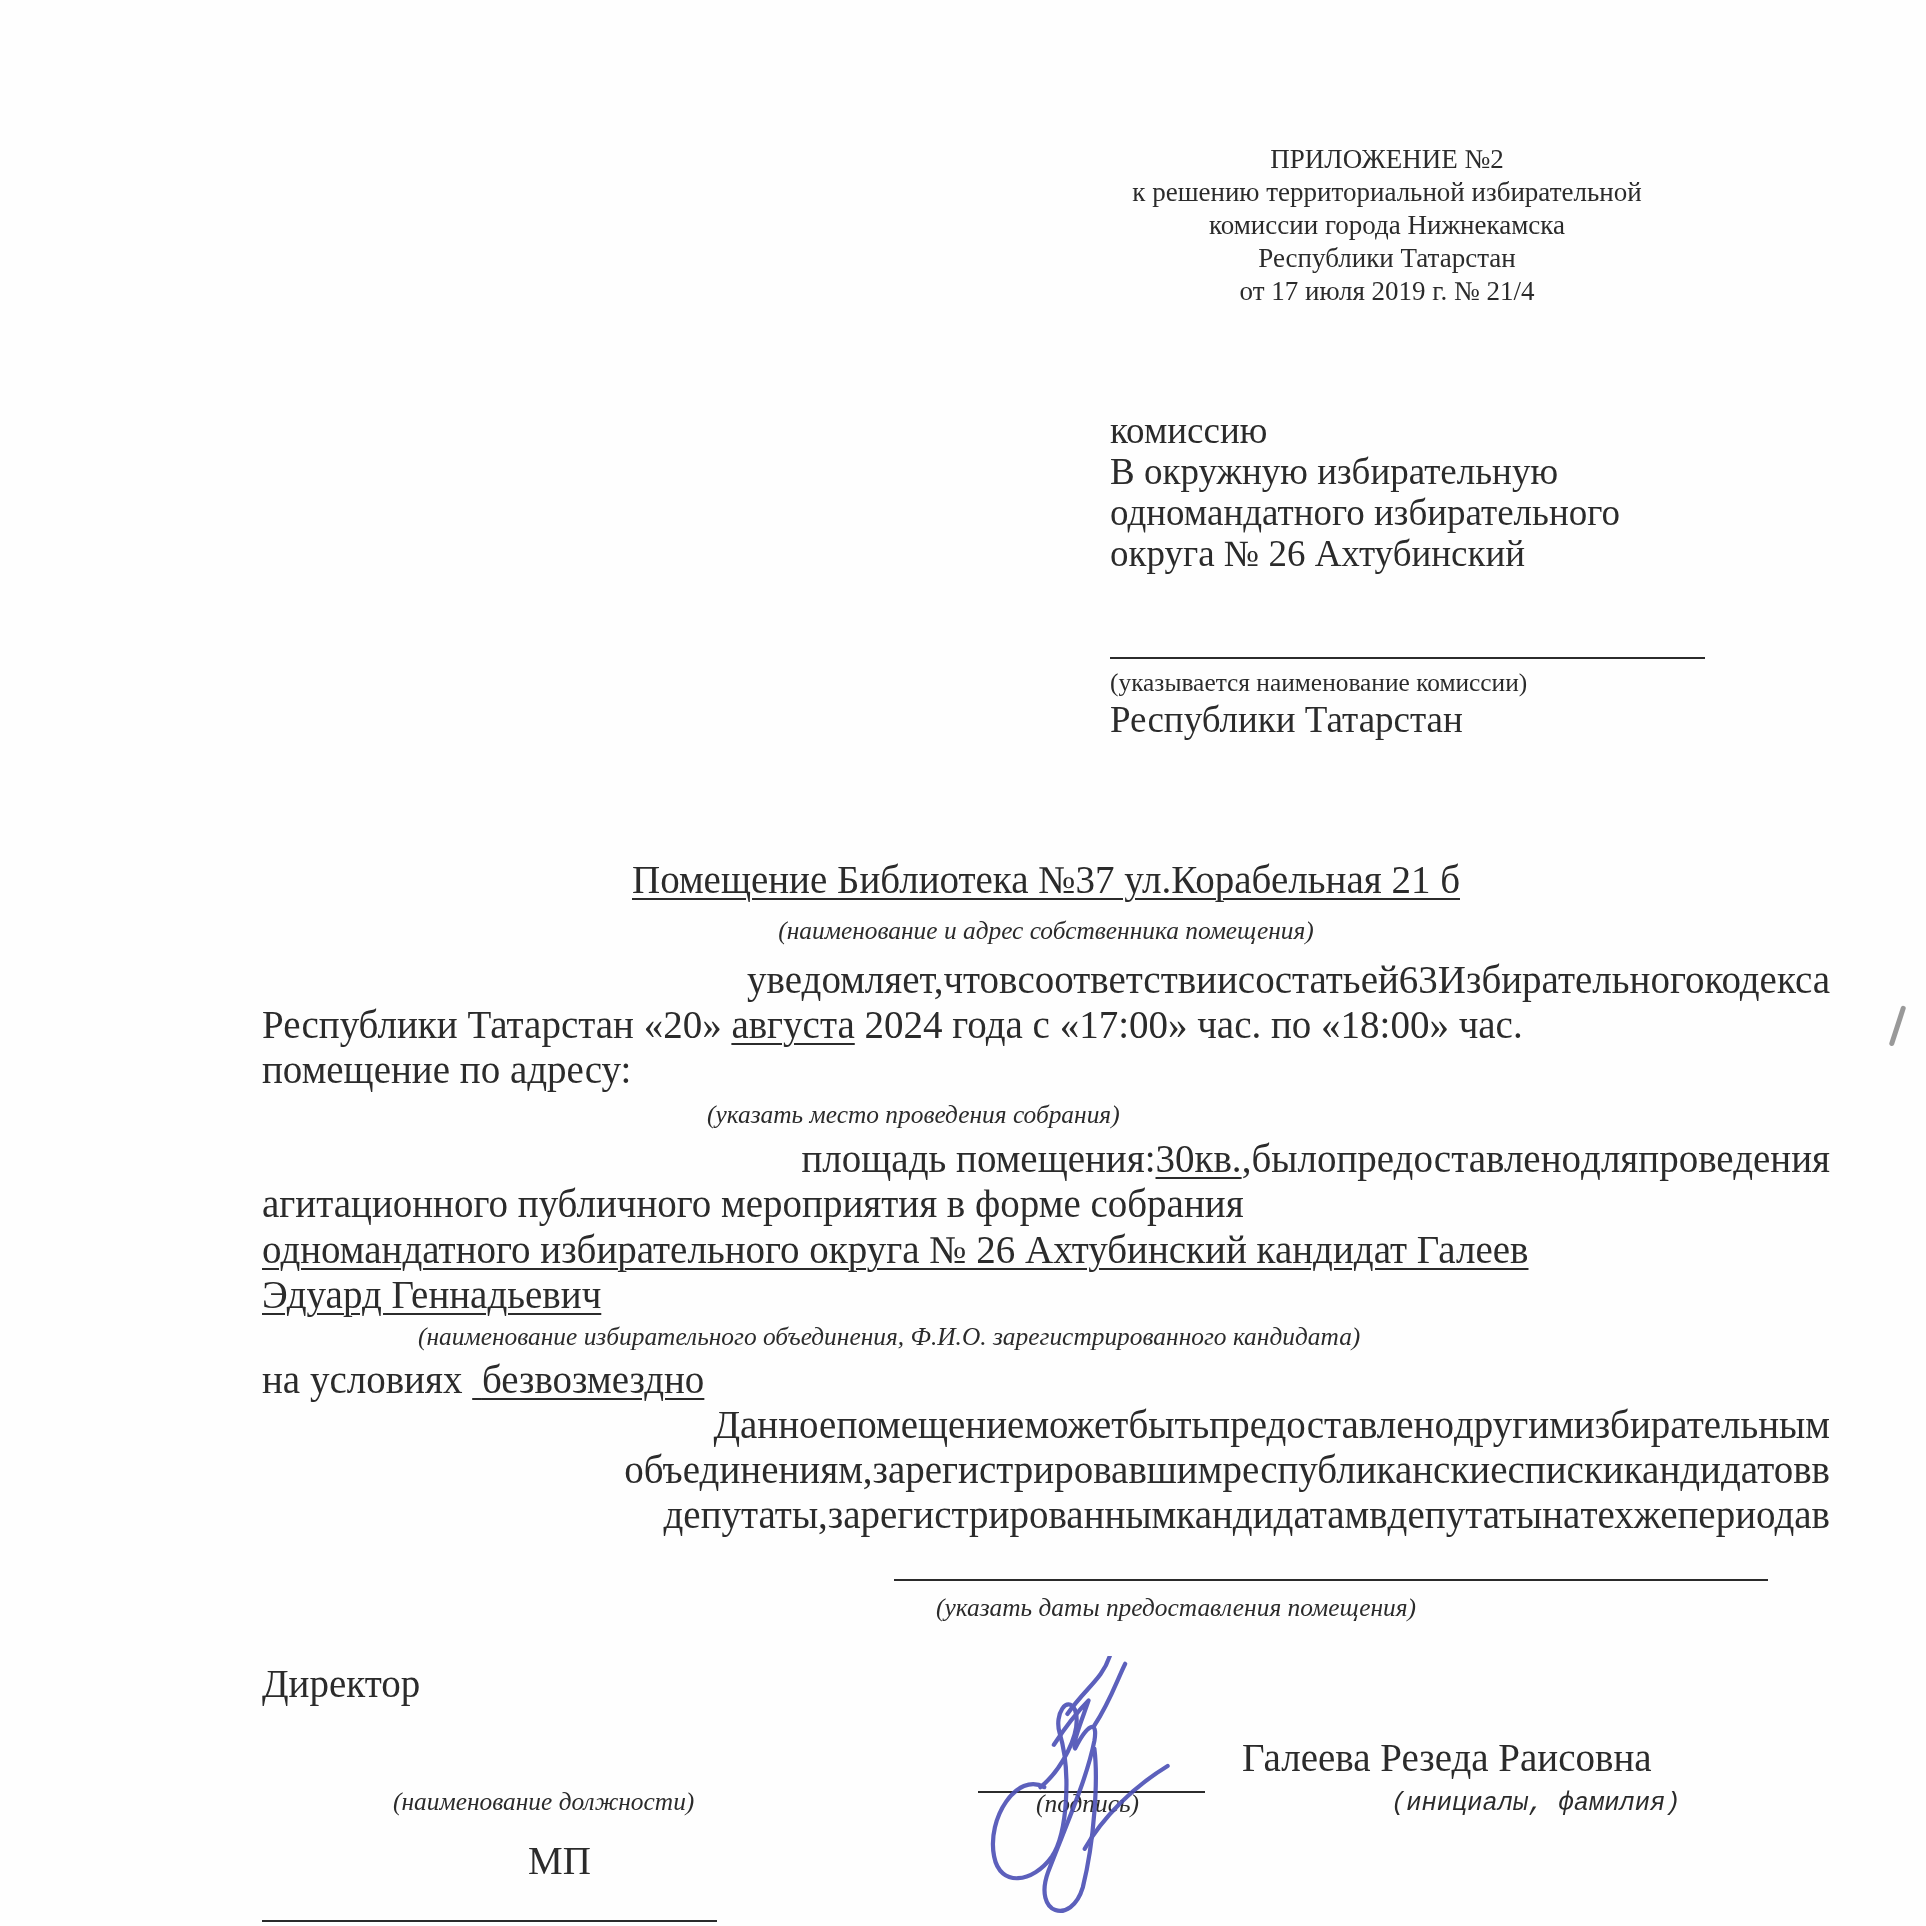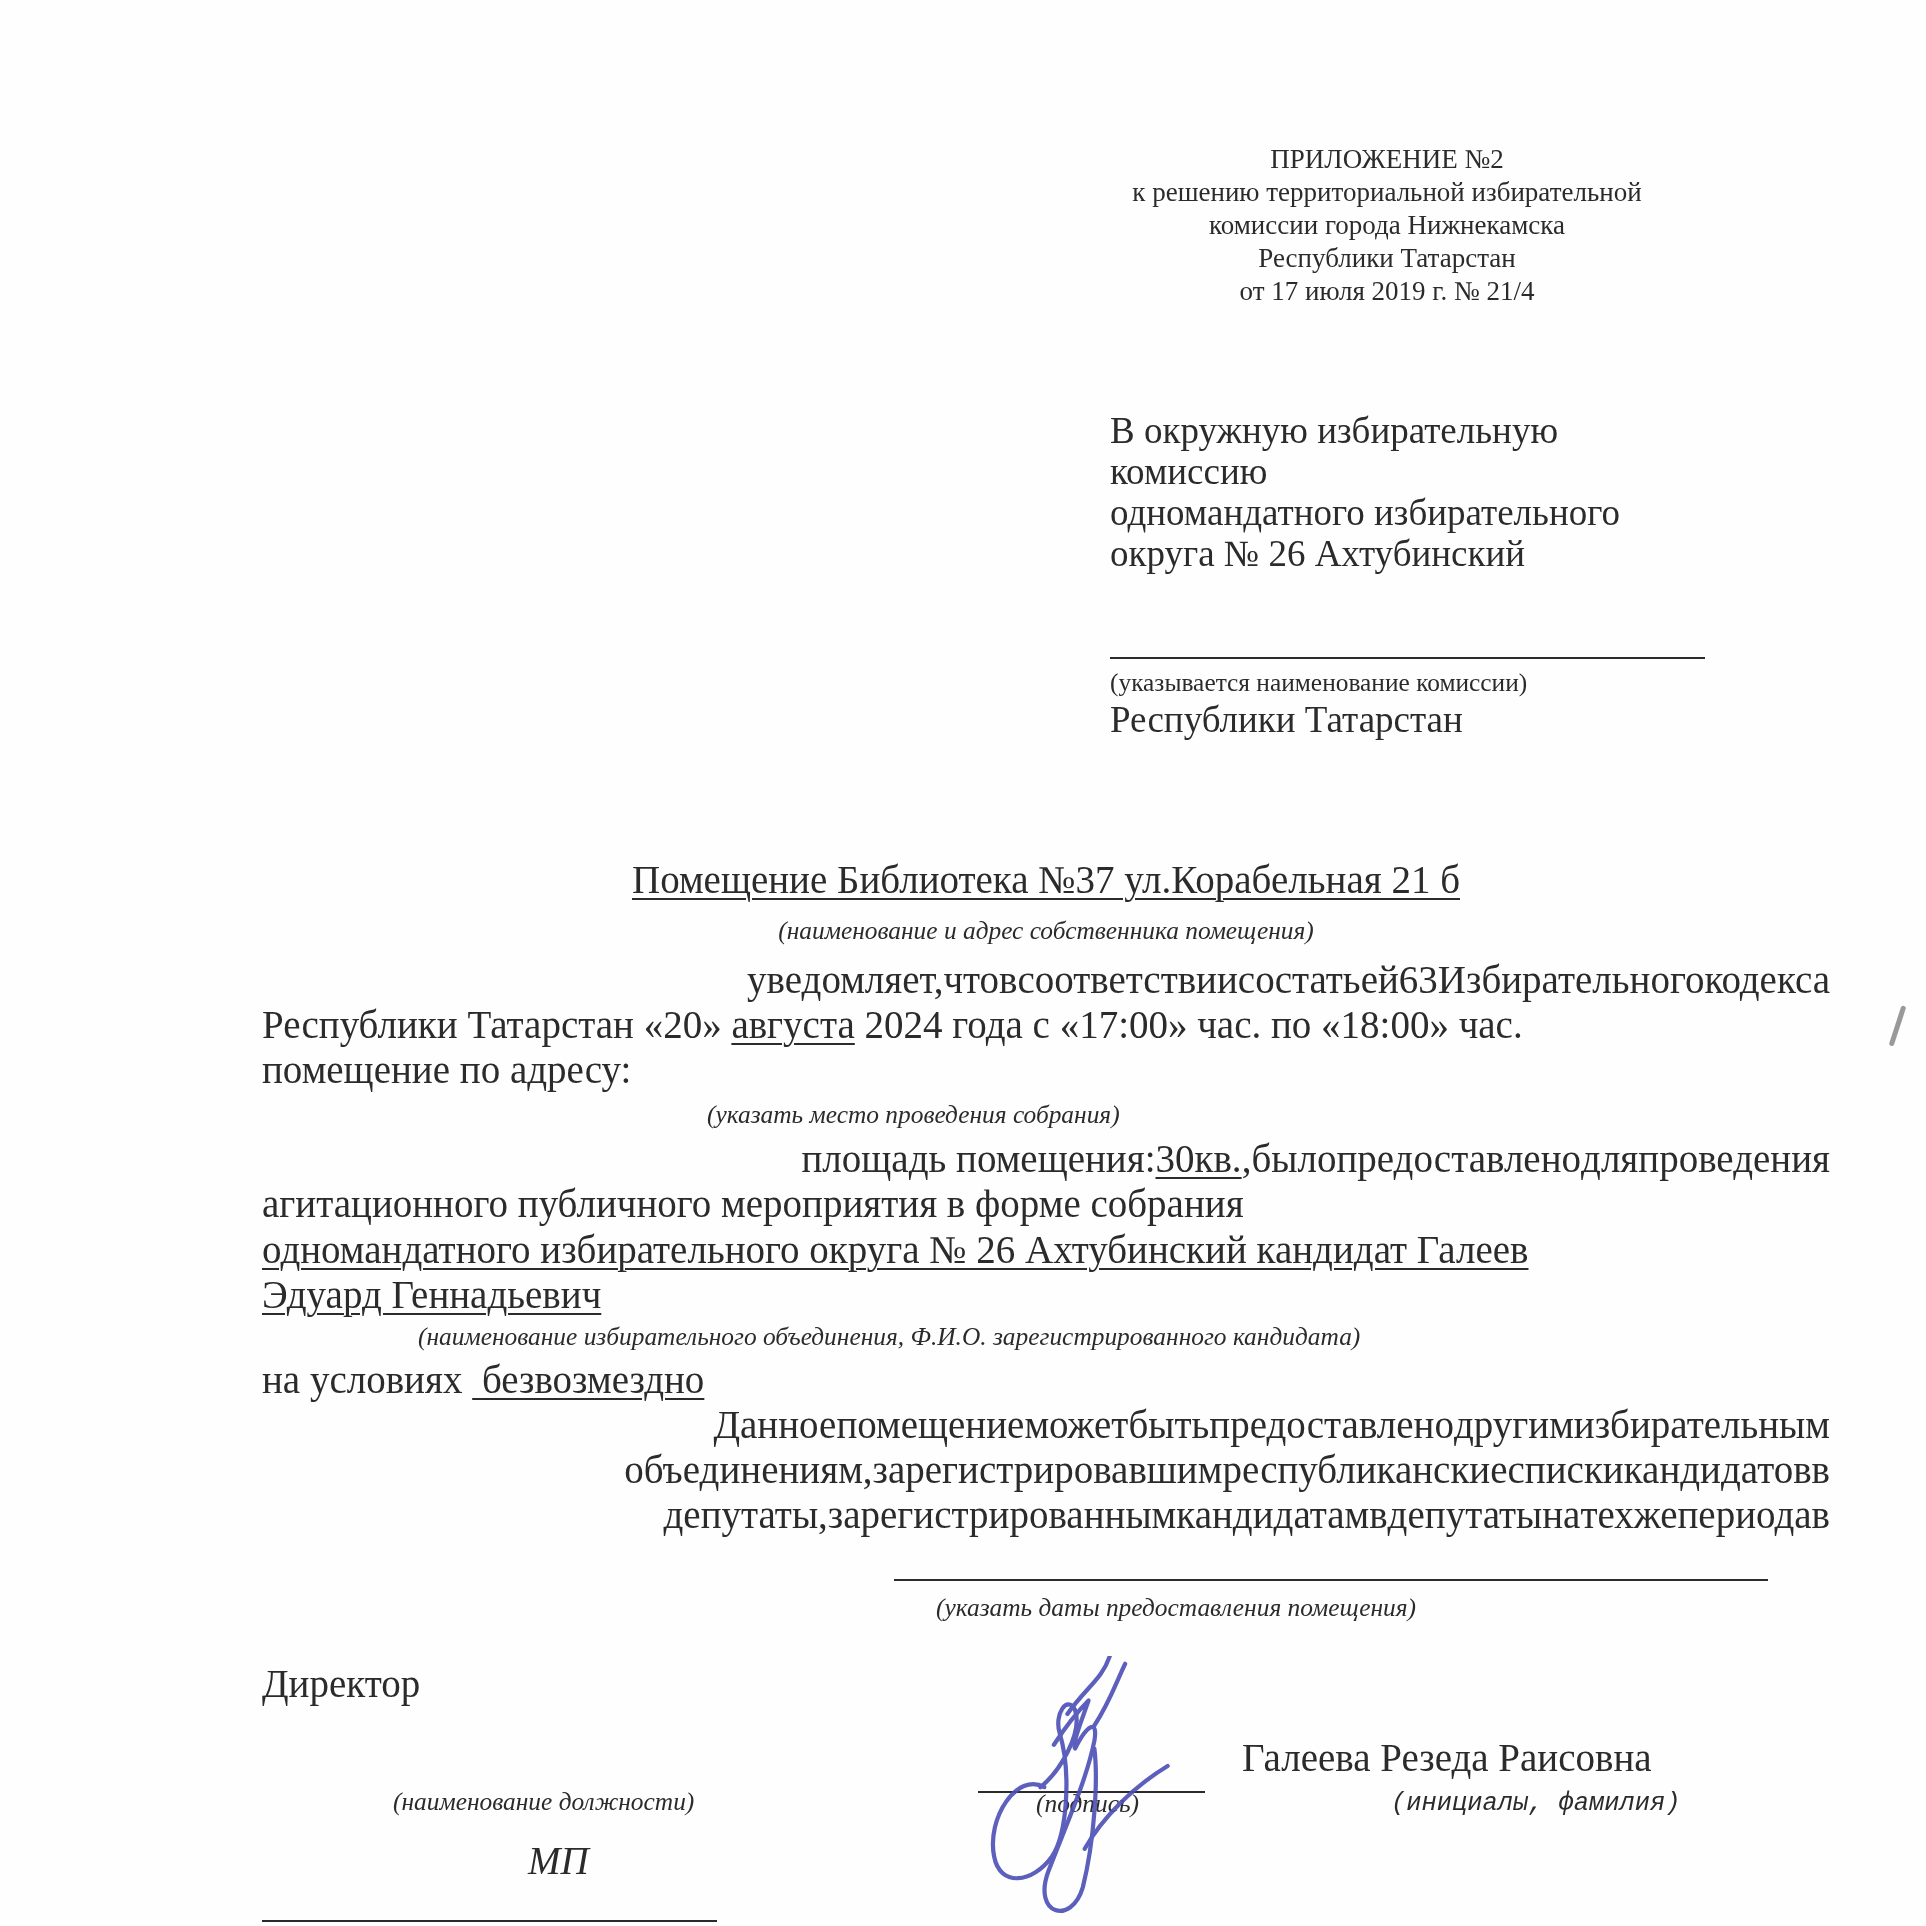--- a/index.html
+++ b/index.html
@@ -32,22 +32,22 @@
 
   <div class="abs hdr" style="top:143px;">
     <div>ПРИЛОЖЕНИЕ №2</div>
     <div>к решению территориальной избирательной</div>
     <div>комиссии города Нижнекамска</div>
     <div>Республики Татарстан</div>
     <div>от  17  июля  2019 г. № 21/4</div>
   </div>
 
   <div class="abs addr" style="top:410px;">
+    <div>комиссию</div>
     <div>В окружную избирательную</div>
-    <div>комиссию</div>
     <div>одномандатного избирательного</div>
     <div>округа № 26 Ахтубинский</div>
   </div>
   <div class="rule" style="left:1110px; top:657px; width:595px;"></div>
   <div class="abs cap-small" style="top:668px;">(указывается наименование комиссии)</div>
   <div class="abs addr" style="top:699px;">Республики Татарстан</div>
 
 
   <div class="abs body" style="top:857px; text-align:center;">
     <span class="u">Помещение Библиотека №37 ул.Корабельная 21 б</span>
@@ -130,21 +130,21 @@
   </div>
   <div class="rule" style="left:894px; top:1579px; width:874px;"></div>
   <div class="abs caption" style="left:936px; top:1593px;">(указать даты предоставления помещения)</div>
 
   <div class="abs body" style="top:1633px; width:auto;margin-top:28px;">Директор</div>
   <div class="abs caption" style="left:393px; top:1787px;">(наименование должности)</div>
   <div class="rule" style="left:978px; top:1791px; width:227px;"></div>
   <div class="abs caption" style="left:1036px; top:1789px;">(подпись)</div>
   <div class="abs body" style="left:1242px; top:1735px; width:auto;">Галеева Резеда Раисовна</div>
   <div class="abs caption" style="left:1391px; top:1789px;font-family:Liberation Mono, monospace;">(инициалы, фамилия)</div>
-  <div class="abs body" style="left:528px; top:1838px; width:auto;font-style:italic;">МП</div>
+  <div class="abs body" style="left:528px; top:1838px; width:auto;">МП</div>
 
   <svg class="signature" width="293" height="270" viewBox="0 0 760 700">
     <g fill="none" stroke="#4b4fb5" stroke-width="11" stroke-linecap="round" stroke-linejoin="round" opacity="0.9">
       <path d="M190 340 C 120 300, 40 420, 60 520 C 75 600, 160 590, 210 520 C 250 460, 260 300, 230 200 C 215 150, 250 100, 270 140 C 290 200, 230 300, 180 340"></path>
       <path d="M250 150 C 300 80, 340 60, 360 0"></path>
       <path d="M215 230 C 260 160, 300 120, 305 115 C 290 160, 260 230, 270 240 C 300 180, 330 160, 320 220 C 300 320, 250 430, 200 560 C 160 670, 260 700, 290 600 C 320 480, 330 320, 320 240"></path>
       <path d="M320 180 C 360 120, 380 60, 400 20"></path>
       <path d="M295 500 C 340 420, 420 340, 510 285"></path>
     </g>
   </svg>

